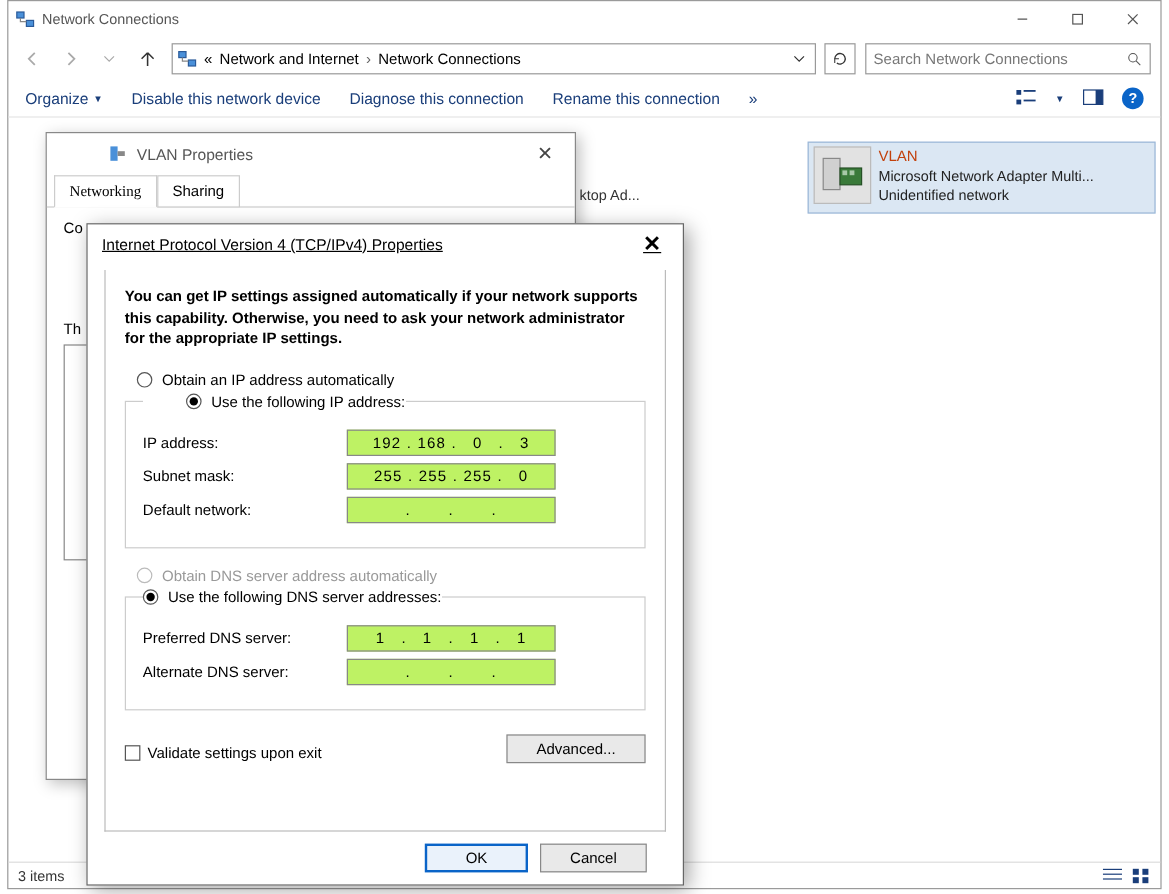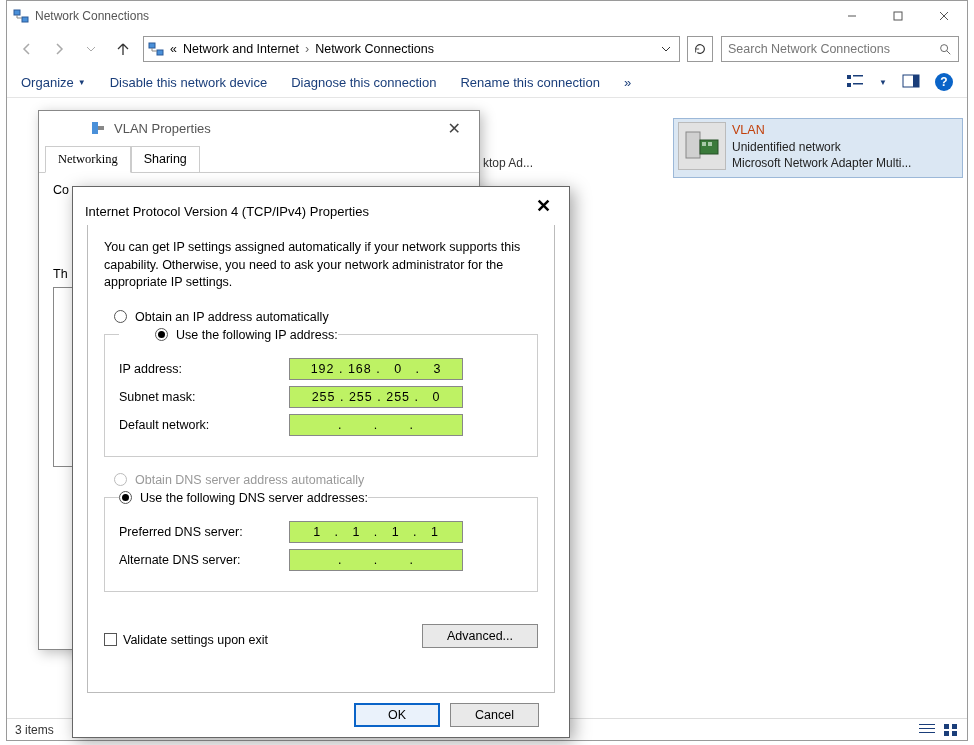--- a/index.html
+++ b/index.html
@@ -157,34 +157,34 @@
     position:absolute;
     top: 186px;
     left: 72px;
     width: 498px;
     height: 552px;
     background:#fff;
     border:1px solid #666;
     box-shadow: 4px 4px 16px rgba(0,0,0,0.35);
     display:flex; flex-direction:column;
   }
-  .dlg2 .d2title { height:32px; display:flex; align-items:flex-end; padding:0 12px; font-size:13px; }
+  .dlg2 .d2title { height:32px; display:flex; align-items:center; padding:0 12px; font-size:13px;text-decoration:underline; }
   .dlg2 .d2title .d2close { margin-left:auto; font-size:18px; font-weight:600; padding:2px 6px; }
   .dlg2 .d2body { flex:1; padding: 6px 14px 10px 14px; display:flex; flex-direction:column; }
 
   .d2tabrow { display:flex; border-bottom:1px solid #bbb; }
   .d2tab { padding:5px 14px; border:1px solid #bbb; border-bottom:1px solid #fff; background:#fff; position:relative; top:1px; font-size:12.5px; }
 
   .d2inner {
     border:1px solid #bbb; border-top:0;
     padding: 14px 16px;
     flex:1;
     display:flex; flex-direction:column;
   }
-  .intro { font-size:12.5px; line-height:1.4; margin-bottom:14px; }
+  .intro { font-size:12.5px; line-height:1.4; margin-bottom:14px;font-weight:bold; }
 
   .radio-row { display:flex; align-items:center; gap:8px; font-size:12.5px; margin:4px 0 4px 10px; }
   .radio-row.disabled { color:#999; }
   .rdot { width:13px;height:13px;border:1px solid #555;border-radius:50%; display:inline-flex;align-items:center;justify-content:center; background:#fff; }
   .rdot.sel::after { content:""; width:7px;height:7px;background:#000;border-radius:50%; }
   .radio-row.disabled .rdot { border-color:#bbb; }
 
   fieldset.groupbox {
     border:1px solid #ccc;
     margin: 0 0 12px 0;
@@ -199,21 +199,21 @@
     border:1px solid #888;
     font-family:inherit; font-size:12.5px;
     text-align:center;
     letter-spacing:1px;
     background:#bef264;
   }
 
   .checkrow { display:flex; align-items:center; gap:6px; font-size:12.5px; margin-top:8px; }
   .chk { width:13px;height:13px;border:1px solid #555; background:#fff; }
 
-  .bottomrow { display:flex; align-items:center; margin-top:20px; }
+  .bottomrow { display:flex; align-items:center; margin-top:8px; }
   .winbtn {
     min-width:86px; height:24px;
     border:1px solid #888;
     background:#e9e9e9;
     font-size:12.5px;
     display:inline-flex;align-items:center;justify-content:center;
     padding:0 24px;
   }
   .winbtn.primary { border:2px solid #0a64c8; background:#eaf2fb; }
   .d2footer { display:flex; justify-content:flex-end; gap:10px; padding:10px 16px 0 16px; }
@@ -346,22 +346,22 @@
       <div class="nicon">
         <svg width="40" height="40" viewBox="0 0 40 40">
           <rect x="4" y="6" width="14" height="26" fill="#d0d0d0" stroke="#888"></rect>
           <rect x="18" y="14" width="18" height="14" fill="#3a7a3a" stroke="#265026"></rect>
           <rect x="20" y="16" width="4" height="4" fill="#a8c8a8"></rect>
           <rect x="26" y="16" width="4" height="4" fill="#a8c8a8"></rect>
         </svg>
       </div>
       <div class="ntext">
         <div class="ntitle">VLAN</div>
+        <div>Microsoft Network Adapter Multi...</div>
         <div>Unidentified network</div>
-        <div>Microsoft Network Adapter Multi...</div>
       </div>
     </div>
   </div>
 
   <div class="statusbar">
     <span>3 items</span>
     <div class="sicons">
       <span>
         <svg width="16" height="14" viewBox="0 0 16 14">
             <rect x="0" y="1" width="16" height="1" fill="#1a3e7a"></rect>

